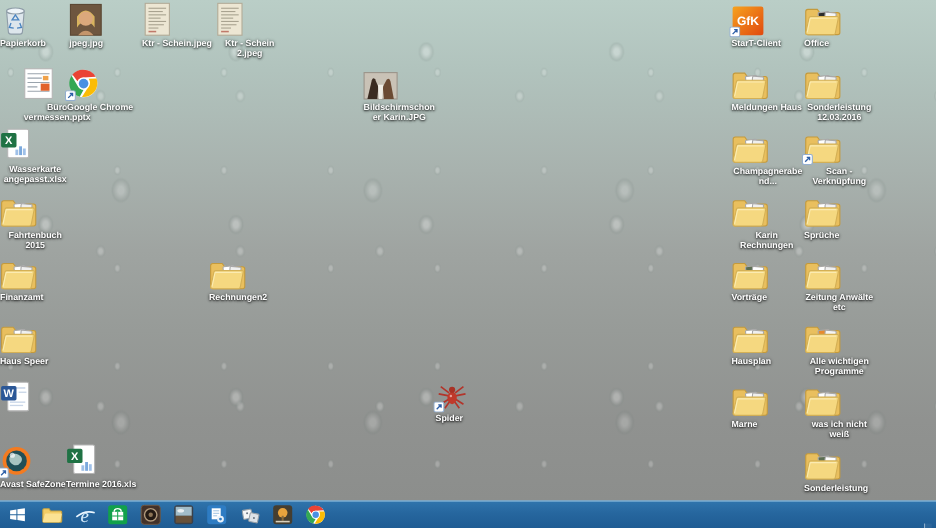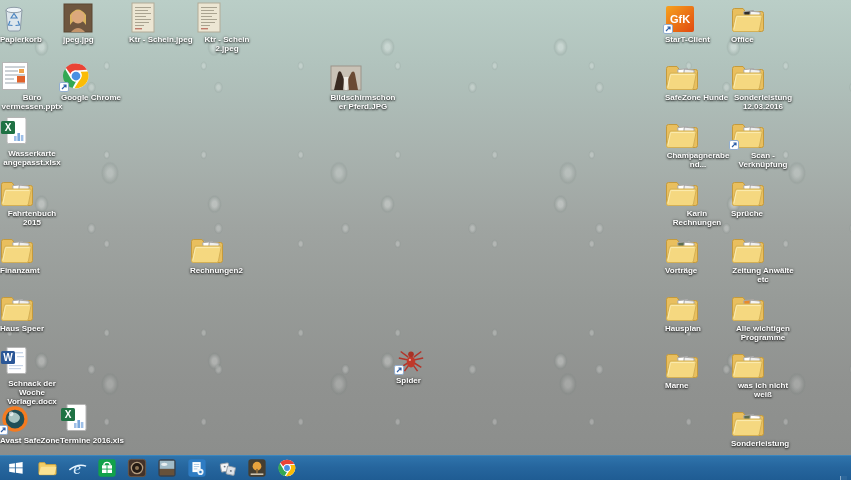--- a/index.html
+++ b/index.html
@@ -118,21 +118,21 @@
                 <rect x="6" y="14" width="11" height="1"></rect>
                 <rect x="6" y="17" width="16" height="1"></rect>
                 <rect x="6" y="20" width="14" height="1"></rect>
                 <rect x="6" y="23" width="9" height="1"></rect>
               </g>
               <rect x="6" y="26" width="7" height="1.4" fill="#c07a6a"></rect>
             </svg>
           </div>
           <div class="lbl">Ktr - Schein 2.jpeg</div>
         </div>
-        <div class="desk-icon" style="left: 0px; top: 60px;">
+        <div class="desk-icon" style="left: 0px; top: 60px; padding-left: 20px;">
           <div class="ico">
             <svg width="30" height="30" viewBox="0 0 30 30">
               <rect x="2.5" y="1.5" width="25" height="27" fill="#ffffff" stroke="#b5b5b5"></rect>
               <g stroke="#9aa4ad" stroke-width="1" fill="none">
                 <path d="M5 6 H25 M5 10 H18 M5 14 H25 M5 18 H14 M5 22 H25"></path>
               </g>
               <rect x="17" y="15" width="8" height="6.5" fill="#e2622a"></rect>
               <rect x="19" y="8" width="5" height="4" fill="#f0a24a"></rect>
             </svg>
           </div>
@@ -211,21 +211,20 @@
               <g fill="#c9d6e8">
                 <rect x="10" y="6" width="13" height="1.4"></rect>
                 <rect x="17" y="10" width="7" height="1.2"></rect>
                 <rect x="9" y="19" width="14" height="1.2"></rect>
                 <rect x="9" y="22" width="12" height="1.2"></rect>
               </g>
               <rect x="1" y="5" width="14" height="13" rx="1.5" fill="#2b5797"></rect>
               <text x="8" y="15" text-anchor="middle" font-size="10" font-weight="bold" fill="#fff" font-family="Liberation Sans, sans-serif">W</text>
             </svg>
           </div>
-          <div class="lbl">Schnack der Woche Vorlage.docx</div>
         </div>
         <div class="desk-icon" style="left: 0px; top: 403px;">
           <div class="ico">
             <svg width="30" height="30" viewBox="0 0 32 32">
               <circle cx="16" cy="16" r="13.5" fill="#f47b20"></circle>
               <circle cx="16" cy="16" r="10" fill="#214f57"></circle>
               <path d="M9 13 q4 -6 9 -3 q5 3 2.5 7 q-3.5 5 -8 2.5 Q8.5 17.5 9 13" fill="#bfd8d4" opacity=".85"></path>
               <circle cx="12" cy="10.5" r="2.5" fill="#ffffff" opacity=".7"></circle>
             </svg>
             <svg class="sc" width="10" height="10" viewBox="0 0 10 10">
@@ -250,21 +249,21 @@
         </div>
         <div class="desk-icon" style="left: 330px; top: 60px;">
           <div class="ico">
             <svg width="32" height="26" viewBox="0 0 32 26">
               <rect x="1" y="1" width="30" height="24" fill="#c9c2b6" stroke="#9b948a"></rect>
               <path d="M4 25 L8 8 Q9 5 11 7 L14 14 L13 25 Z" fill="#3a2b21"></path>
               <path d="M28 25 L25 9 Q24 5 21.5 7.5 L18 14 L19 25 Z" fill="#6b4a33"></path>
               <path d="M13.6 12 L18.4 12 L17.5 25 L14.5 25 Z" fill="#efece5"></path>
             </svg>
           </div>
-          <div class="lbl">Bildschirmschoner Pferd.JPG</div>
+          <div class="lbl">Bildschirmschoner Karin.JPG</div>
         </div>
         <div class="desk-icon" style="left: 190px; top: 233px;">
           <div class="ico">
             <svg width="34" height="29" viewBox="0 0 34 29">
               <path d="M1.5 6.5 Q1.5 4.5 3.5 4.5 L12 4.5 L14.2 7.5 L30.5 7.5 Q32.5 7.5 32.5 9.5 L32.5 25.5 Q32.5 27.5 30.5 27.5 L3.5 27.5 Q1.5 27.5 1.5 25.5 Z" fill="#e9bf5e" stroke="#c49a3c"></path>
               <rect x="13.5" y="7" width="10" height="17" rx="1" fill="#ffffff" stroke="#a8a8a8" transform="rotate(-6 18.5 15.5)"></rect>
               <rect x="18.5" y="7.5" width="10" height="16.5" rx="1" fill="#efefef" stroke="#a8a8a8" transform="rotate(5 23.5 16)"></rect>
               <path d="M1.5 26 L4.5 12.2 Q4.7 11 6 11 L29.8 11 Q31.4 11 31.1 12.4 L28.4 26 Q28.1 27.5 26.6 27.5 L3.5 27.5 Q1.5 27.5 1.5 26 Z" fill="#f5d880" stroke="#d4b055"></path>
               <path d="M2.8 25.5 L5.4 13.3 Q5.5 12.6 6.3 12.6 L29.3 12.6" fill="none" stroke="#fdf0bd" opacity=".8"></path>
             </svg>
@@ -323,21 +322,21 @@
         <div class="desk-icon" style="left: 665px; top: 60px;">
           <div class="ico">
             <svg width="34" height="29" viewBox="0 0 34 29">
               <path d="M1.5 6.5 Q1.5 4.5 3.5 4.5 L12 4.5 L14.2 7.5 L30.5 7.5 Q32.5 7.5 32.5 9.5 L32.5 25.5 Q32.5 27.5 30.5 27.5 L3.5 27.5 Q1.5 27.5 1.5 25.5 Z" fill="#e9bf5e" stroke="#c49a3c"></path>
               <rect x="13.5" y="7" width="10" height="17" rx="1" fill="#ffffff" stroke="#a8a8a8" transform="rotate(-6 18.5 15.5)"></rect>
               <rect x="18.5" y="7.5" width="10" height="16.5" rx="1" fill="#efefef" stroke="#a8a8a8" transform="rotate(5 23.5 16)"></rect>
               <path d="M1.5 26 L4.5 12.2 Q4.7 11 6 11 L29.8 11 Q31.4 11 31.1 12.4 L28.4 26 Q28.1 27.5 26.6 27.5 L3.5 27.5 Q1.5 27.5 1.5 26 Z" fill="#f5d880" stroke="#d4b055"></path>
               <path d="M2.8 25.5 L5.4 13.3 Q5.5 12.6 6.3 12.6 L29.3 12.6" fill="none" stroke="#fdf0bd" opacity=".8"></path>
             </svg>
           </div>
-          <div class="lbl">SafeZone Hunde</div>
+          <div class="lbl">Meldungen Haus</div>
         </div>
         <div class="desk-icon" style="left: 731px; top: 60px;">
           <div class="ico">
             <svg width="34" height="29" viewBox="0 0 34 29">
               <path d="M1.5 6.5 Q1.5 4.5 3.5 4.5 L12 4.5 L14.2 7.5 L30.5 7.5 Q32.5 7.5 32.5 9.5 L32.5 25.5 Q32.5 27.5 30.5 27.5 L3.5 27.5 Q1.5 27.5 1.5 25.5 Z" fill="#e9bf5e" stroke="#c49a3c"></path>
               <rect x="13.5" y="7" width="10" height="17" rx="1" fill="#ffffff" stroke="#a8a8a8" transform="rotate(-6 18.5 15.5)"></rect>
               <rect x="18.5" y="7.5" width="10" height="16.5" rx="1" fill="#efefef" stroke="#a8a8a8" transform="rotate(5 23.5 16)"></rect>
               <path d="M1.5 26 L4.5 12.2 Q4.7 11 6 11 L29.8 11 Q31.4 11 31.1 12.4 L28.4 26 Q28.1 27.5 26.6 27.5 L3.5 27.5 Q1.5 27.5 1.5 26 Z" fill="#f5d880" stroke="#d4b055"></path>
               <path d="M2.8 25.5 L5.4 13.3 Q5.5 12.6 6.3 12.6 L29.3 12.6" fill="none" stroke="#fdf0bd" opacity=".8"></path>
             </svg>

